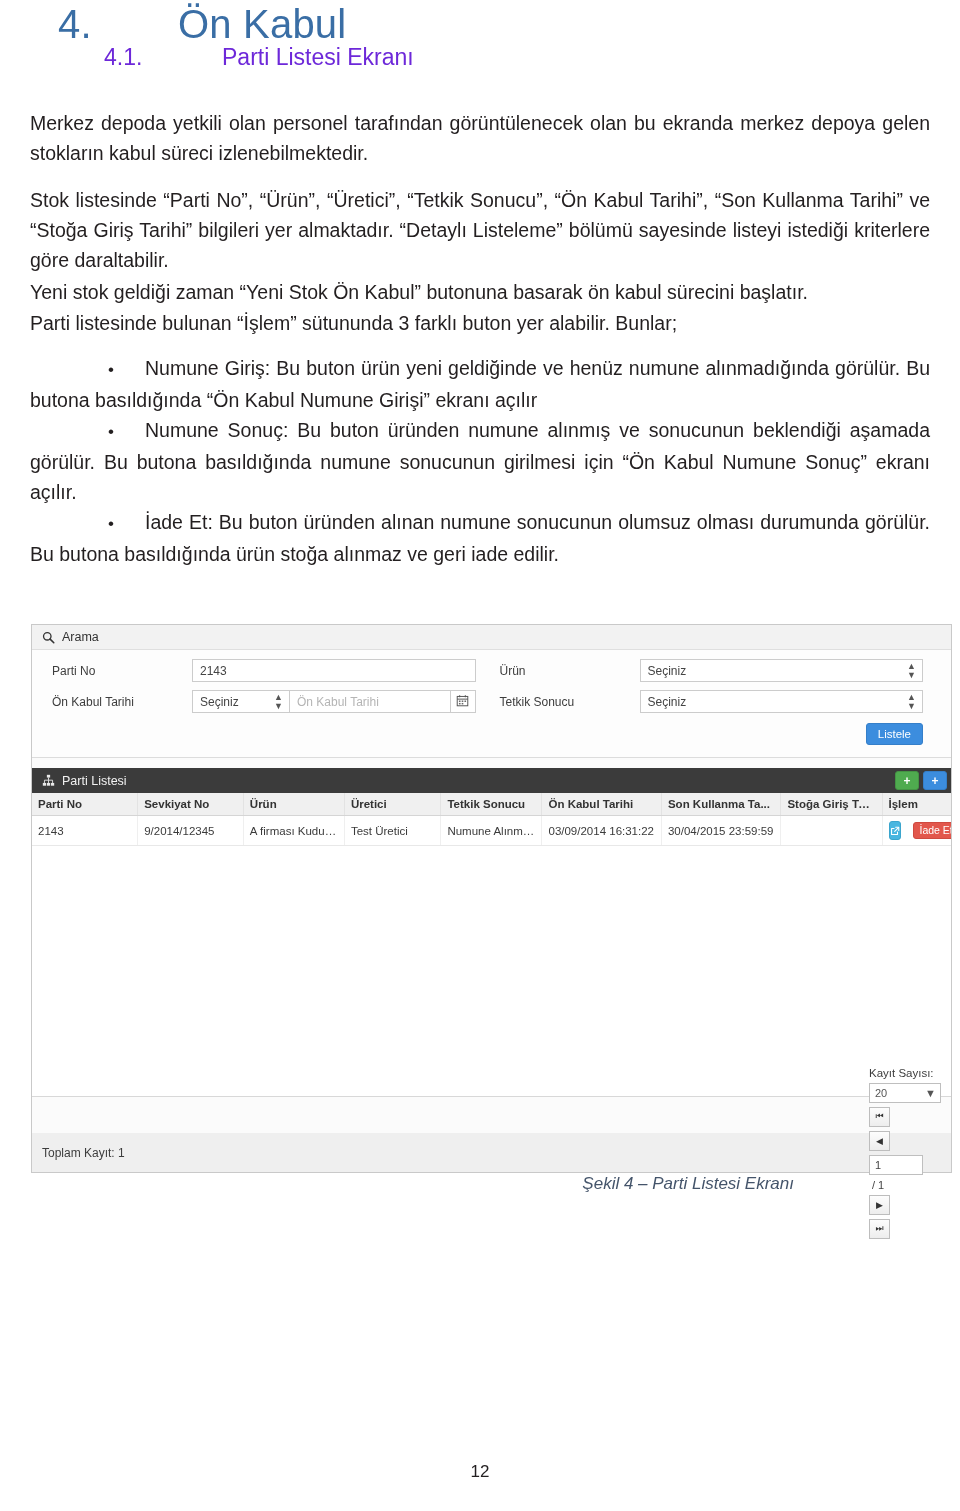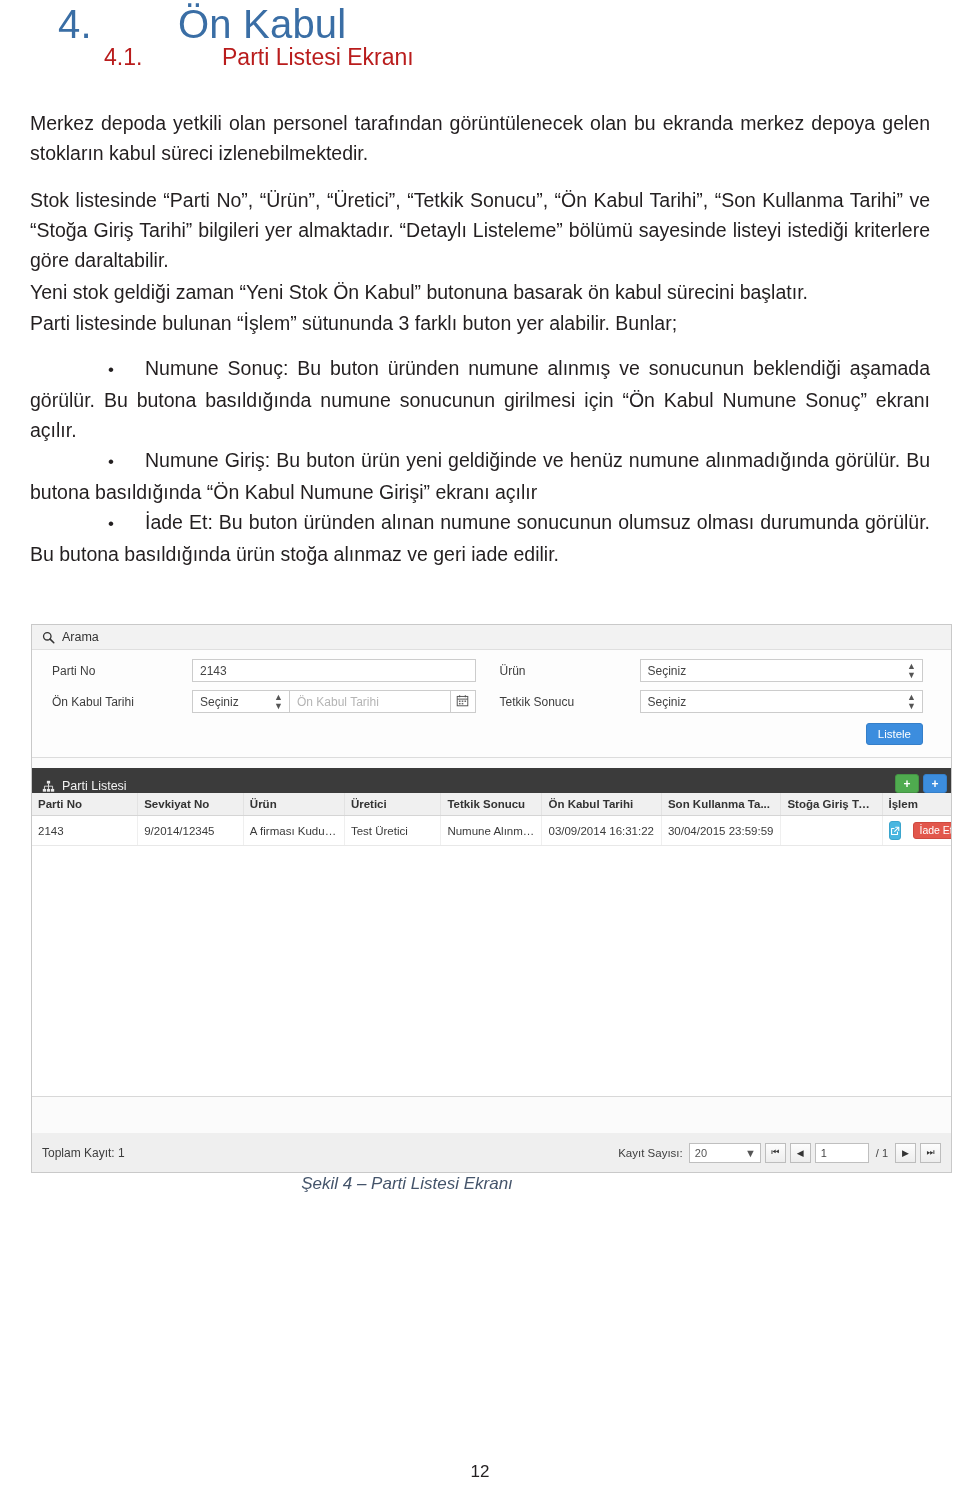--- a/index.html
+++ b/index.html
@@ -27,21 +27,21 @@
     letter-spacing: .2px;
     white-space: nowrap;
   }
   .h1 .num { display: inline-block; width: 120px; }
 
   .h2 {
     position: absolute;
     left: 104px;
     top: 44px;
     font-size: 23px;
-    color: #b91c1c;
+    color: #6d28d9;
     font-weight: 400;
     white-space: nowrap;
   }
   .h2 .num { display: inline-block; width: 118px; }
 
   
   .body-block {
     position: absolute;
     left: 30px;
     width: 900px;
@@ -190,21 +190,21 @@
     border-radius: 3px;
   }
 
   
   .panel-grid { margin-top: 10px; }
   .grid-head {
     height: 25px;
     background: #3b3b3b;
     color: #f2f2f2;
     display: flex;
-    align-items: flex-end;
+    align-items: center;
     padding: 0 4px 0 10px;
     font-size: 12.5px;
     box-sizing: border-box;
   }
   .grid-head .ico { margin-right: 7px; display: flex; align-items: center; }
   .grid-head .spacer { flex: 1; }
   .hbtn {
     width: 22px;
     height: 17px;
     border-radius: 3px;
@@ -274,21 +274,21 @@
     display: flex;
     align-items: center;
     padding: 7px 10px;
     font-size: 12px;
     color: #3d3d3d;
     box-sizing: border-box;
     height: 39px;
     margin-top: 36px;
   }
   .grid-foot .spacer { flex: 1; }
-  .pager { display: flex; align-items: center; gap: 4px; }
+  .pager { display: flex; align-items: flex-start; gap: 4px; flex-direction: column; }
   .pager .plabel { font-size: 11.5px; color: #3d3d3d; margin-right: 2px; }
   .pgsel {
     width: 72px; height: 20px;
     border: 1px solid #bfbfbf; background: #fff;
     font-size: 11px; color: #555;
     display: flex; align-items: center; justify-content: space-between;
     padding: 0 4px 0 5px; box-sizing: border-box;
   }
   .pgbtn {
     width: 21px; height: 20px;
@@ -302,24 +302,24 @@
     border: 1px solid #bfbfbf; background: #fff;
     font-size: 11px; color: #444;
     display: flex; align-items: center;
     padding: 0 5px; box-sizing: border-box;
   }
   .pgtotal { font-size: 11px; color: #444; padding: 0 3px; }
 
   
   .caption {
     position: absolute;
-    left: 12px;
+    left: 4px;
     top: 1174px;
     width: 790px;
-    text-align: center;
+    text-align: right;
     font-size: 17px;
     font-style: italic;
     color: #44546a;
   }
   .pagenum {
     position: absolute;
     left: 0;
     top: 1462px;
     width: 960px;
     text-align: center;
@@ -337,22 +337,22 @@
 <div class="h2">
   <span class="num">4.1.</span><span>Parti Listesi Ekranı</span>
 </div>
 
 <div class="body-block p1">Merkez depoda yetkili olan personel tarafından görüntülenecek olan bu ekranda merkez depoya gelen stokların kabul süreci izlenebilmektedir.</div>
 <div class="body-block p2">Stok listesinde “Parti No”, “Ürün”, “Üretici”, “Tetkik Sonucu”, “Ön Kabul Tarihi”, “Son Kullanma Tarihi” ve “Stoğa Giriş Tarihi” bilgileri yer almaktadır. “Detaylı Listeleme” bölümü sayesinde listeyi istediği kriterlere göre daraltabilir.</div>
 <div class="body-block p3">Yeni stok geldiği zaman “Yeni Stok Ön Kabul” butonuna basarak ön kabul sürecini başlatır.</div>
 <div class="body-block p4">Parti listesinde bulunan “İşlem” sütununda 3 farklı buton yer alabilir. Bunlar;</div>
 
 <ul class="bullets">
+  <li><span class="bullet-marker"></span><span>Numune Giriş: Bu buton ürün yeni geldiğinde ve henüz numune alınmadığında görülür. Bu butona basıldığında “Ön Kabul Numune Girişi” ekranı açılır</span></li>
   <li><span class="bullet-marker"></span><span>Numune Sonuç: Bu buton üründen numune alınmış ve sonucunun beklendiği aşamada görülür. Bu butona basıldığında numune sonucunun girilmesi için “Ön Kabul Numune Sonuç” ekranı açılır.</span></li>
-  <li><span class="bullet-marker"></span><span>Numune Giriş: Bu buton ürün yeni geldiğinde ve henüz numune alınmadığında görülür. Bu butona basıldığında “Ön Kabul Numune Girişi” ekranı açılır</span></li>
   <li><span class="bullet-marker"></span><span>İade Et: Bu buton üründen alınan numune sonucunun olumsuz olması durumunda görülür. Bu butona basıldığında ürün stoğa alınmaz ve geri iade edilir.</span></li>
 </ul>
 
 <div class="figure">
   <div class="shot">
 
     <div class="panel-search">
       <div class="panel-head">
         <span class="ico">
           <svg width="13" height="13" viewBox="0 0 16 16">

